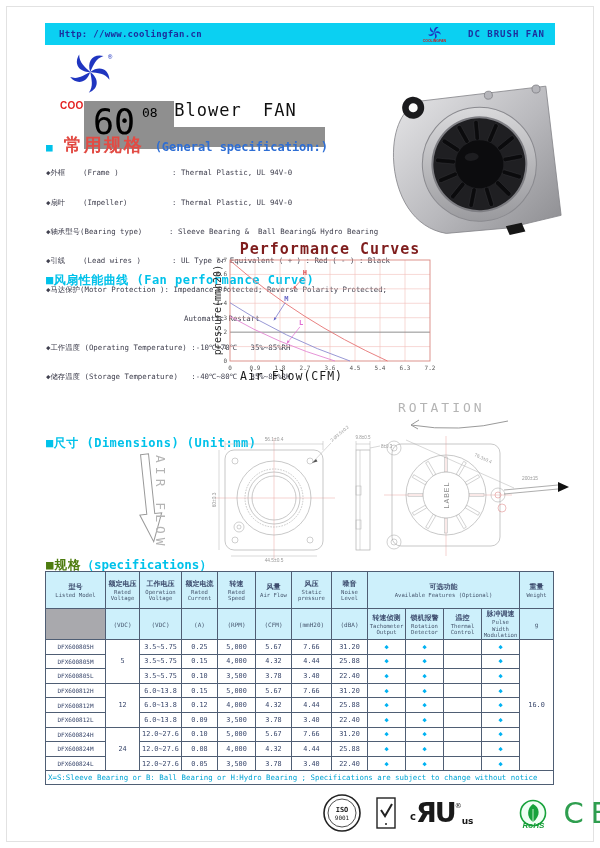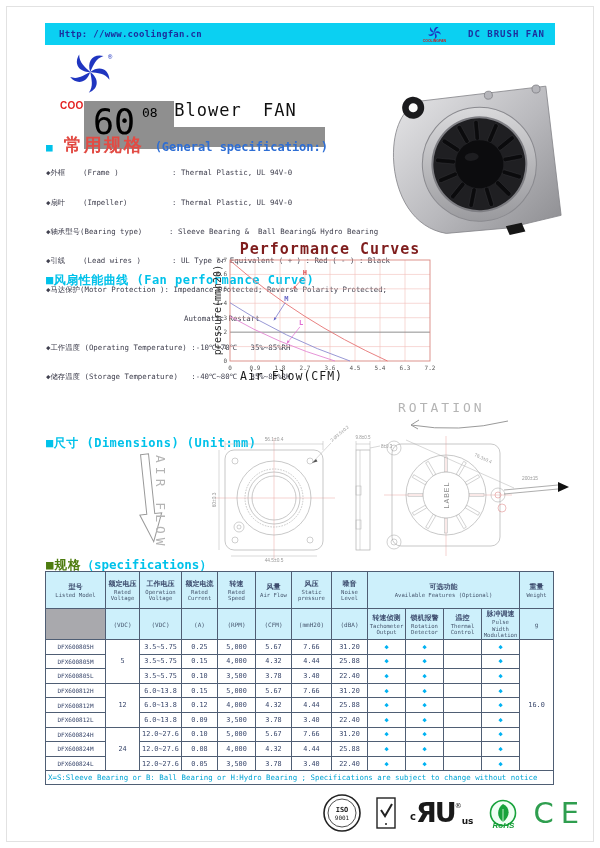--- a/index.html
+++ b/index.html
@@ -77,21 +77,21 @@
   #spec-table td.dia{color:#00b2f2;font-size:7px;}
   #spec-table td.note{color:#00a4d4;font-size:7.4px;text-align:left;height:13px;padding-left:2px;}
 
   
   .certs{position:absolute;left:322px;top:793px;display:flex;align-items:center;gap:13px;}
   .ul-wrap{display:flex;align-items:flex-end;font-family:"DejaVu Sans",sans-serif;color:#1a1a1a;}
   .ul-c{font-size:10px;font-weight:bold;margin-bottom:4px;}
   .ul-main{font-size:27px;font-weight:bold;line-height:26px;letter-spacing:-2px;}
   .ul-reg{font-size:7px;margin-bottom:16px;}
   .ul-us{font-size:9px;font-weight:bold;}
-  .rohs-wrap{text-align:center;line-height:5px;}
+  .rohs-wrap{text-align:center;line-height:5px;margin-left:30px;}
   .ce{font-size:29px;color:#2f9e4f;letter-spacing:7px;font-family:"DejaVu Sans",sans-serif;}
 </style>
 </head>
 <body>
 
 <div class="page">
   <div class="pageborder"></div>
 
   <div class="hdr">
     <span class="hdr-url">Http: //www.coolingfan.cn</span>

